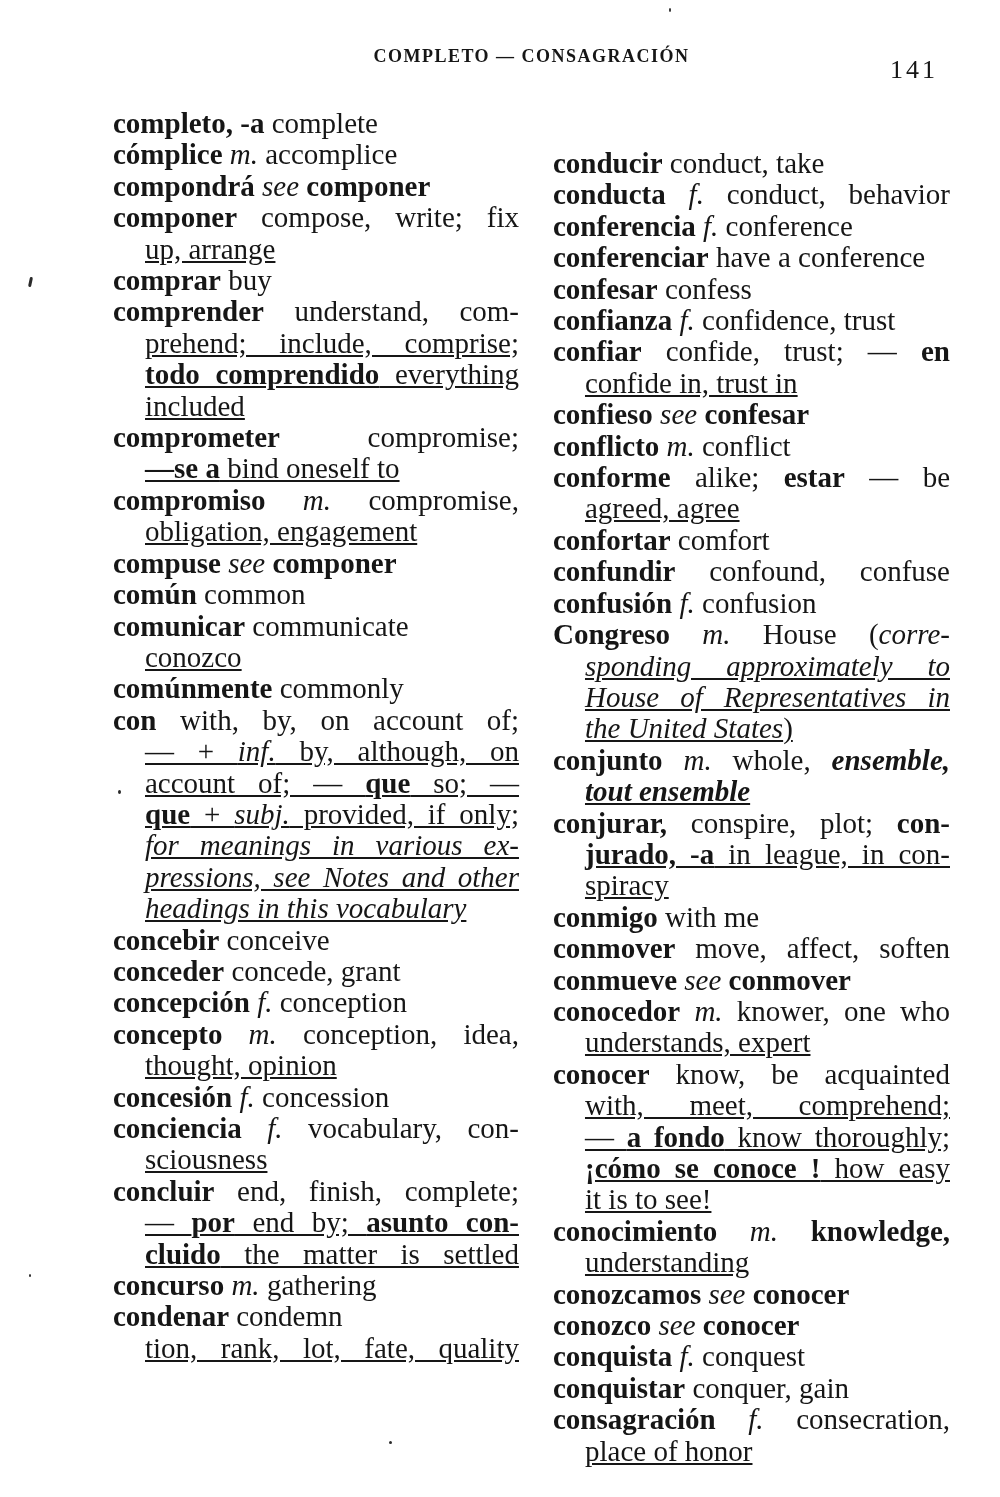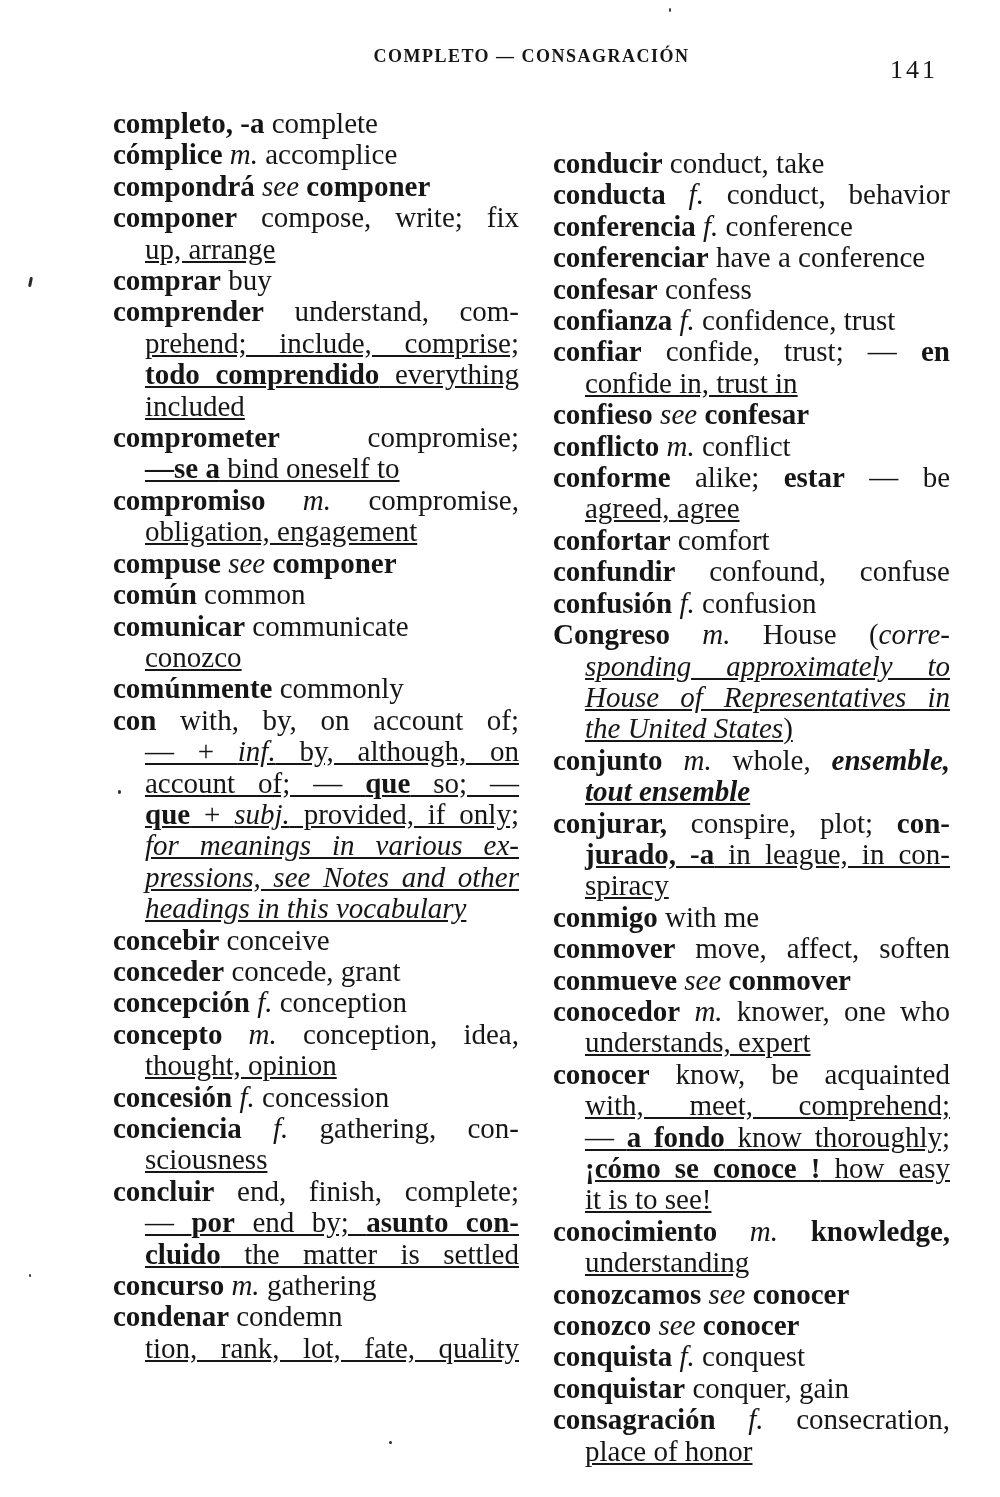--- a/index.html
+++ b/index.html
@@ -107,21 +107,21 @@
           <div class="line"><span class="b">concepción</span><span class="r"> </span><span class="i">f.</span><span class="r"> conception</span></div>
         </div>
         <div class="entry">
           <div class="line just"><span class="b">concepto</span><span class="r"> </span><span class="i">m.</span><span class="r"> conception, idea,</span></div>
           <div class="line cont"><span class="r">thought, opinion</span></div>
         </div>
         <div class="entry">
           <div class="line"><span class="b">concesión</span><span class="r"> </span><span class="i">f.</span><span class="r"> concession</span></div>
         </div>
         <div class="entry">
-          <div class="line just"><span class="b">conciencia</span><span class="r"> </span><span class="i">f.</span><span class="r"> gathering, con-</span></div>
+          <div class="line just"><span class="b">conciencia</span><span class="r"> </span><span class="i">f.</span><span class="r"> vocabulary, con-</span></div>
           <div class="line cont"><span class="r">sciousness</span></div>
         </div>
         <div class="entry">
           <div class="line just"><span class="b">concluir</span><span class="r"> end, finish, complete;</span></div>
           <div class="line cont just"><span class="r">— </span><span class="b">por</span><span class="r"> end by; </span><span class="b">asunto con-</span></div>
           <div class="line cont just"><span class="b">cluido</span><span class="r"> the matter is settled</span></div>
         </div>
         <div class="entry">
           <div class="line"><span class="b">concurso</span><span class="r"> </span><span class="i">m.</span><span class="r"> gathering</span></div>
         </div>

